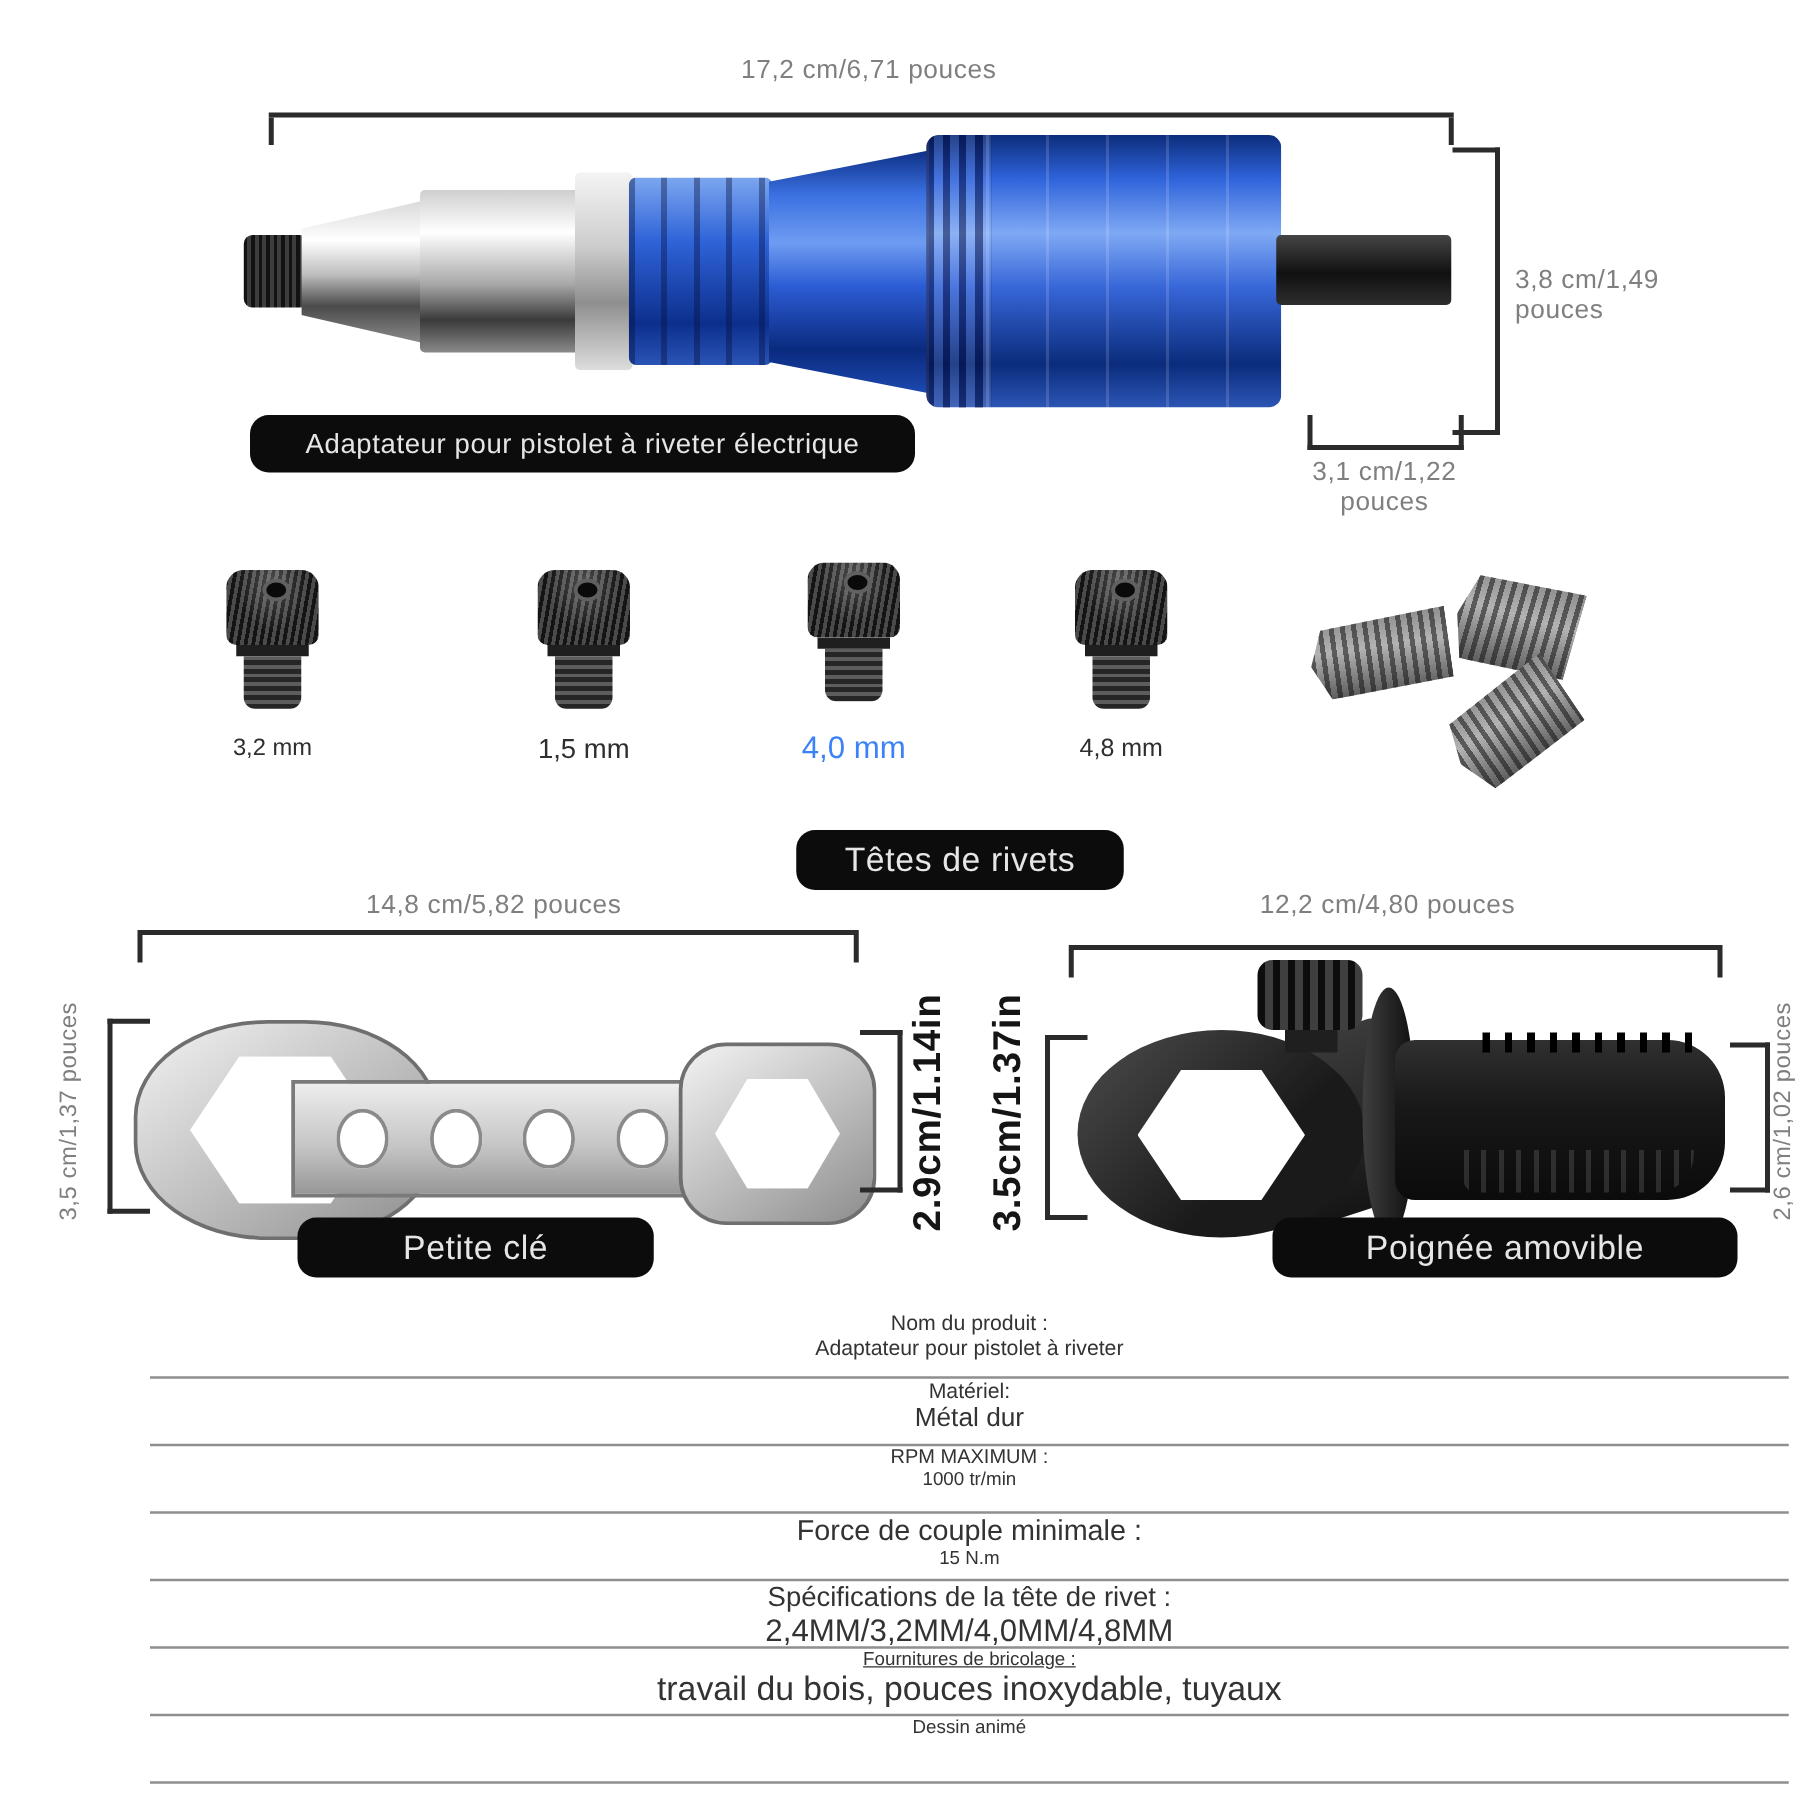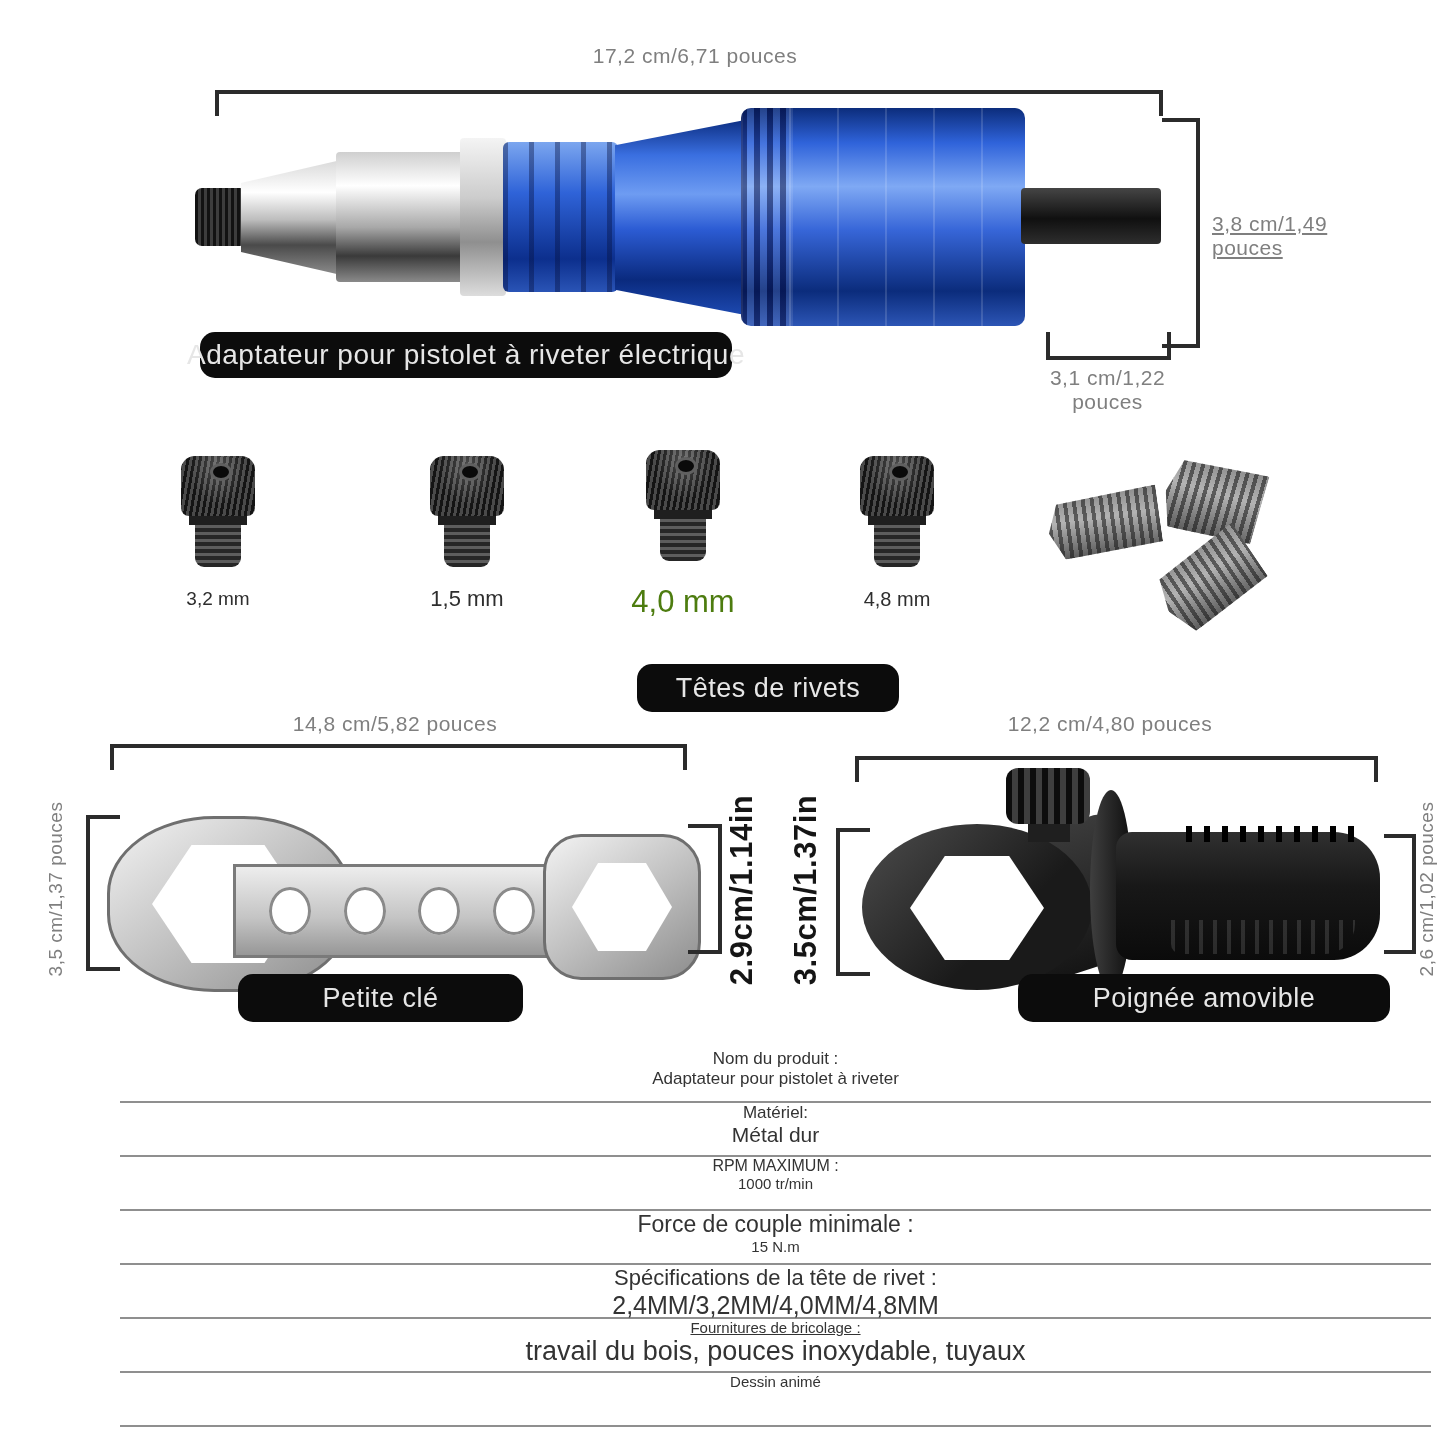--- a/index.html
+++ b/index.html
@@ -99,26 +99,26 @@
   <div class="seg tool-nose" style="left:46px;top:60px;width:100px;height:115px;"></div>
   <div class="seg tool-barrel" style="left:141px;top:52px;width:128px;height:130px;"></div>
   <div class="seg tool-nut" style="left:265px;top:38px;width:46px;height:158px;"></div>
   <div class="seg tool-rings" style="left:308px;top:42px;width:115px;height:150px;"></div>
   <div class="seg tool-hex" style="left:420px;top:20px;width:130px;height:195px;"></div>
   <div class="seg tool-body" style="left:546px;top:8px;width:284px;height:218px;"></div>
   <div class="seg tool-shaft" style="left:826px;top:88px;width:140px;height:56px;"></div>
 </div>
 
 <div class="abs brk-right" style="left:1162px;top:118px;width:34px;height:222px;"></div>
-<div class="abs dim" style="left:1212px;top:212px;width:180px;text-align:left;text-decoration:underline;">3,8 cm/1,49 pouces</div>
+<div class="abs dim" style="left:1212px;top:212px;width:180px;text-align:left;">3,8 cm/1,49 pouces</div>
 
 <div class="abs brk-u" style="left:1046px;top:332px;width:117px;height:24px;"></div>
 <div class="abs dim" style="left:1015px;top:366px;width:185px;">3,1 cm/1,22 pouces</div>
 
-<div class="abs pill" style="left:200px;top:332px;width:532px;height:46px;font-size:28px;">Adaptateur pour pistolet à riveter électrique</div>
+<div class="abs pill" style="left:200px;top:332px;width:532px;height:46px;font-size:22px;">Adaptateur pour pistolet à riveter électrique</div>
 
 <div class="nozzle" style="left:176px;top:456px;">
   <div class="noz-cap">
       <div class="noz-hole"></div>
     </div>
   <div class="noz-collar"></div>
   <div class="noz-stem"></div>
 </div>
 <div class="nozzle" style="left:425px;top:456px;">
   <div class="noz-cap">
@@ -141,21 +141,21 @@
   <div class="noz-collar"></div>
   <div class="noz-stem"></div>
 </div>
 
 <div class="wedge" style="left:1048px;top:492px;width:112px;height:62px;transform:rotate(-8deg);"></div>
 <div class="wedge" style="left:1165px;top:462px;width:96px;height:76px;transform:rotate(16deg);"></div>
 <div class="wedge" style="left:1158px;top:545px;width:102px;height:70px;transform:rotate(-34deg);"></div>
 
 <div class="abs" style="left:168px;top:588px;width:100px;text-align:center;font-size:19px;color:#2e2e2e;">3,2 mm</div>
 <div class="abs" style="left:415px;top:586px;width:104px;text-align:center;font-size:22px;color:#2e2e2e;">1,5 mm</div>
-<div class="abs" style="left:628px;top:584px;width:110px;text-align:center;font-size:31px;color:#4d7c0f;">4,0 mm</div>
+<div class="abs" style="left:628px;top:584px;width:110px;text-align:center;font-size:25px;color:#3b82f6;">4,0 mm</div>
 <div class="abs" style="left:845px;top:588px;width:104px;text-align:center;font-size:20px;color:#2e2e2e;">4,8 mm</div>
 
 <div class="abs pill" style="left:637px;top:664px;width:262px;height:48px;">Têtes de rivets</div>
 
 <div class="abs dim" style="left:265px;top:712px;width:260px;">14,8 cm/5,82 pouces</div>
 <div class="abs brk-top" style="left:110px;top:744px;width:577px;height:22px;"></div>
 
 <div class="abs brk-left" style="left:86px;top:815px;width:30px;height:148px;"></div>
 <div class="abs dim dim-rot" style="left:-44px;top:878px;width:200px;font-size:19px;">3,5 cm/1,37 pouces</div>
 

